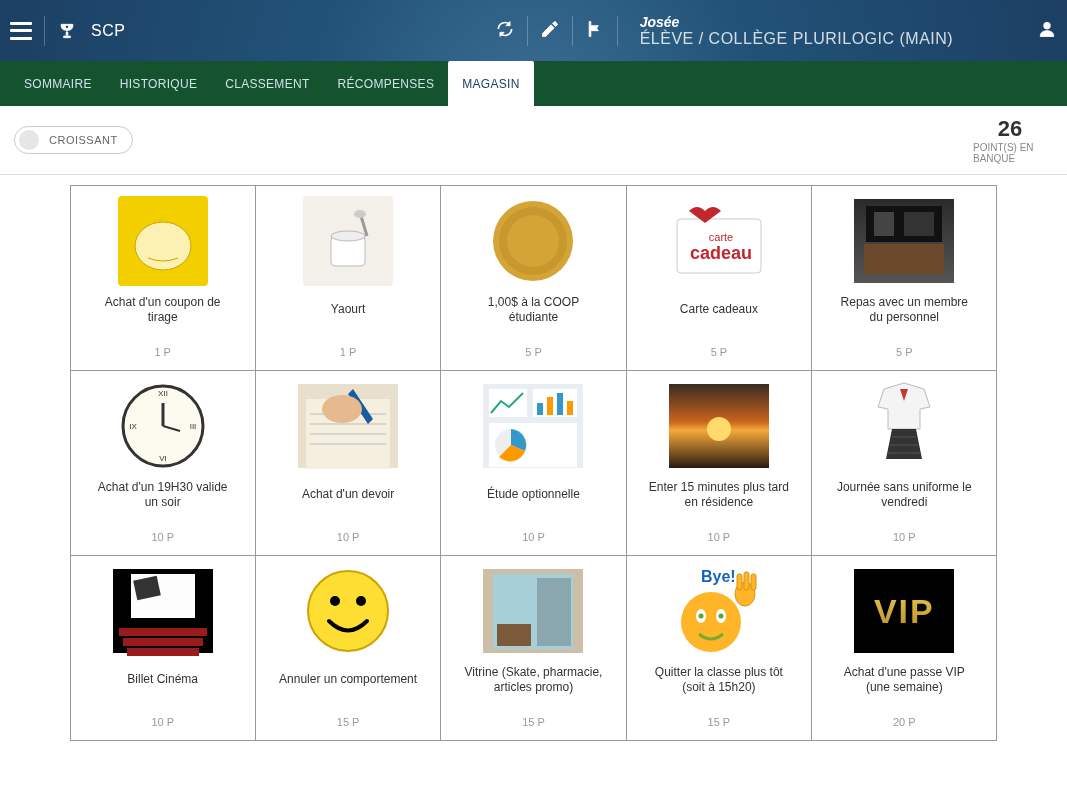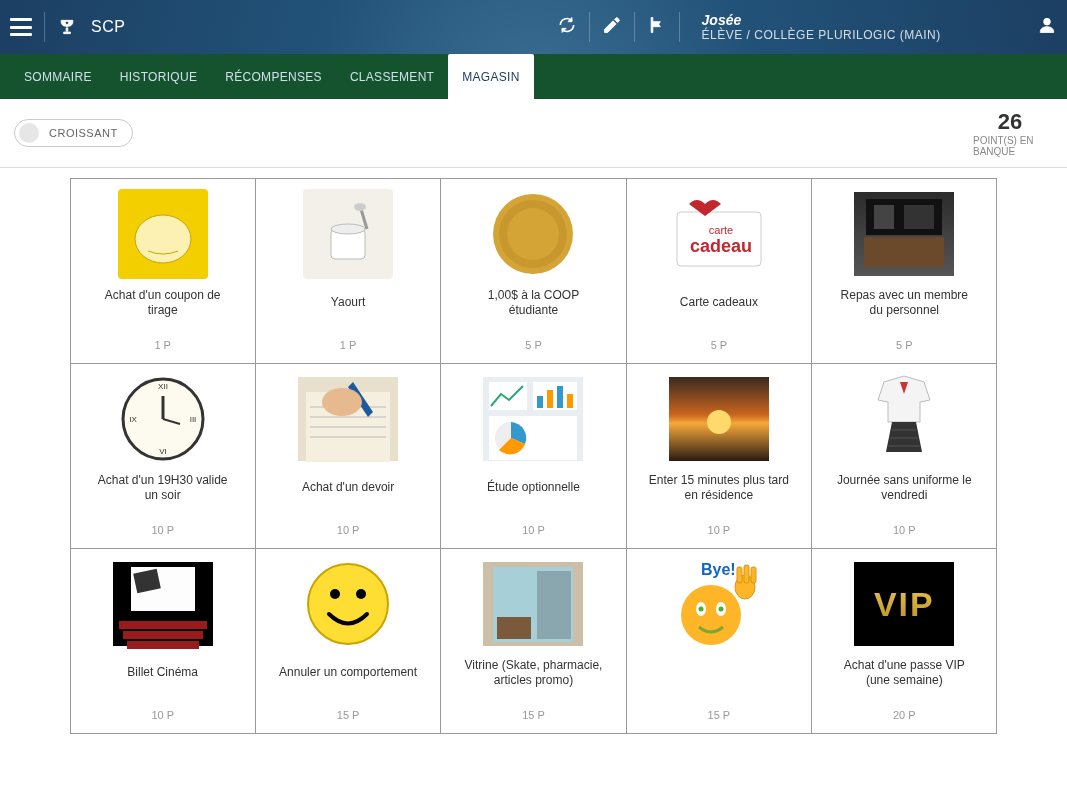--- a/index.html
+++ b/index.html
@@ -1,32 +1,32 @@
 <!DOCTYPE html>
 <html><head>
 <meta charset="utf-8">
 <style>
   * { box-sizing: border-box; margin: 0; padding: 0; }
   body { font-family: Arial, Helvetica, sans-serif; width: 1067px; height: 800px; overflow: hidden; background: #fff; }
   .header {
-    display: flex; align-items: center; height: 54px;
+    display: flex; align-items: center; height: 61px;
     background: radial-gradient(circle at 50% 170%, #3b6d93 0%, #225278 40%, #1c3f63 100%);
     background-color: #1c3f63;
     color: #fff; padding: 0 10px; position: relative;
   }
   .header .sep { width: 1px; height: 30px; background: rgba(255,255,255,.25); margin: 0 12px; }
   .hamburger { width: 22px; height: 18px; display:flex; flex-direction:column; justify-content:space-between; cursor:pointer; }
   .hamburger div { height: 3px; background:#fff; border-radius:1px; }
   .trophy-badge { display:flex; align-items:center; }
   .app-title { font-size: 16px; font-weight: 500; letter-spacing: .5px; }
   .header-spacer { flex: 1; }
   .hicon { width: 20px; height: 20px; fill:#fff; stroke:#fff; }
   .user-block { display:flex; flex-direction:column; margin: 0 10px; }
   .user-name { font-size: 14px; font-weight: 600; font-style: italic; }
-  .user-sub { font-size: 12px; opacity: .8; letter-spacing:.5px; }
+  .user-sub { font-size: 16px; opacity: .8; letter-spacing:.5px; }
   .tabs { display:flex; background:#14532d; height:45px; align-items:center; padding: 0 10px; }
   .tab { font-size: 12px; color: #cfe0ec; padding: 0 14px; height:100%; display:flex; align-items:center; cursor:pointer; letter-spacing:.3px; }
   .tab.active { color:#1c3f63; background:#fff; border-top-left-radius:2px; border-top-right-radius:2px; font-weight:500; }
   .subbar { display:flex; align-items:center; padding: 10px 14px; border-bottom:1px solid #ddd;justify-content:flex-end; }
   .sort-pill { display:flex; align-items:center; border:1px solid #ccc; border-radius:16px; height:28px; padding: 0 14px 0 4px; cursor:pointer; }
   .sort-knob { width:20px; height:20px; border-radius:50%; background:#e6e6e6; margin-right:10px; }
   .sort-label { font-size: 11px; color:#666; letter-spacing:.5px; }
   .points-block { margin-left:auto; display:flex; align-items:center;flex-direction:column; }
   .points-num { font-size: 22px; font-weight:700; color:#333; margin-right:6px; }
   .points-lbl { font-size:10px; color:#888; line-height:1.1; max-width:80px; }
@@ -87,22 +87,22 @@
     <svg class="hicon" viewBox="0 0 24 24">
         <circle cx="12" cy="8" r="4" fill="#fff"></circle>
         <path fill="#fff" d="M4 20c0-4 4-6 8-6s8 2 8 6v1H4v-1z"></path>
       </svg>
   </div>
 </div>
 
 <div class="tabs" id="tabs">
     <div class="tab">SOMMAIRE</div>
     <div class="tab">HISTORIQUE</div>
+    <div class="tab">CLASSEMENT</div>
     <div class="tab">RÉCOMPENSES</div>
-    <div class="tab">CLASSEMENT</div>
     <div class="tab active">MAGASIN</div>
   </div>
 
 <div class="subbar">
   <div class="sort-pill">
     <div class="sort-knob"></div>
     <span class="sort-label">CROISSANT</span>
   </div>
   <div class="points-block">
     <span class="points-num">26</span>
@@ -312,20 +312,21 @@
             <circle cx="50" cy="52" r="2.5" fill="#5a3"></circle>
             <path d="M28 70 Q40 80 52 70" fill="none" stroke="#7a3" stroke-width="3"></path>
             <g fill="#ffb528" stroke="#d89414">
               <ellipse cx="74" cy="30" rx="10" ry="12"></ellipse>
               <rect x="66" y="10" width="5" height="16" rx="2"></rect>
               <rect x="73" y="8" width="5" height="18" rx="2"></rect>
               <rect x="80" y="10" width="5" height="16" rx="2"></rect>
             </g>
           </svg>
         </div>
+    <div class="cell-title">Quitter la classe plus tôt (soit à 15h20)</div>
     <div class="cell-price">15 P</div>
       </div>
       <div class="cell">
     <div class="thumb">
           <div class="mock full" style="background:#000;display:flex;align-items:center;justify-content:center;">
             <span style="font-size:34px;font-weight:900;background:linear-gradient(#e8c34a,#b8902a);-webkit-background-clip:text;background-clip:text;color:transparent;letter-spacing:2px;">VIP</span>
           </div>
         </div>
     <div class="cell-title">Achat d'une passe VIP (une semaine)</div>
     <div class="cell-price">20 P</div>

